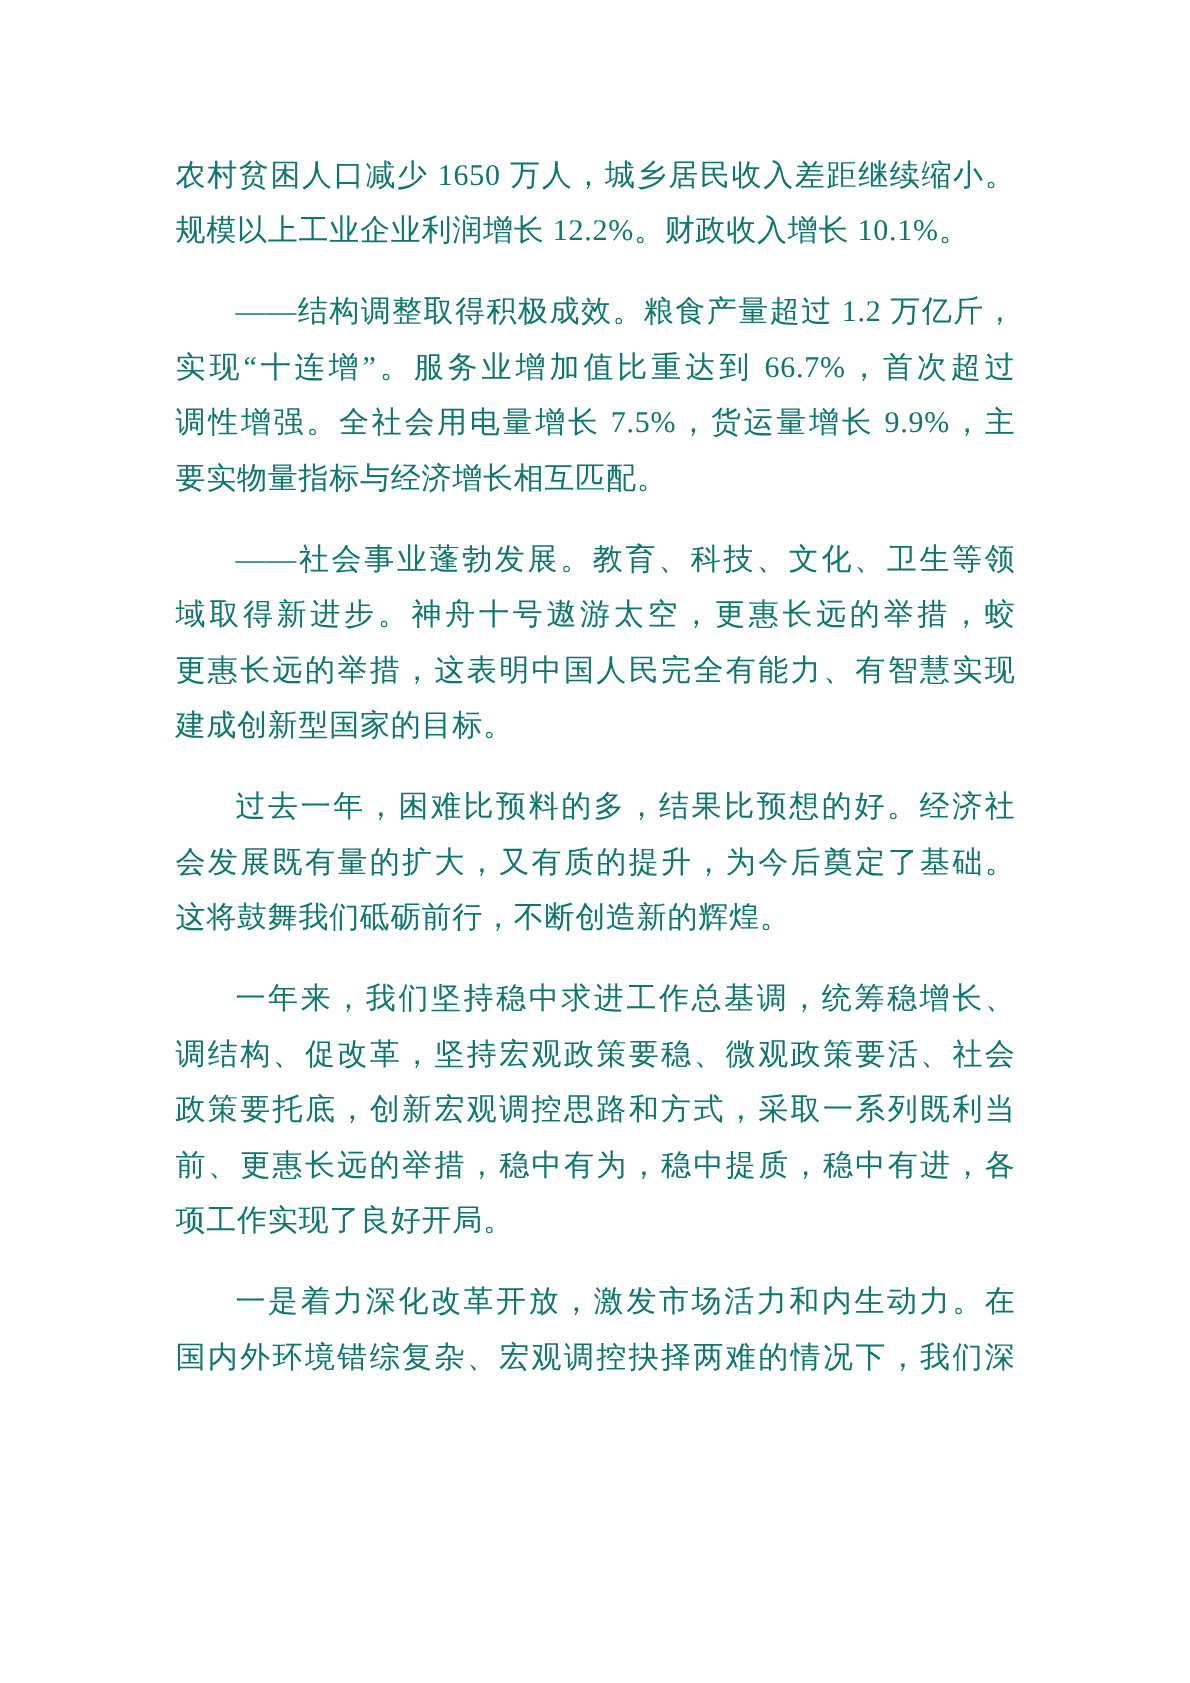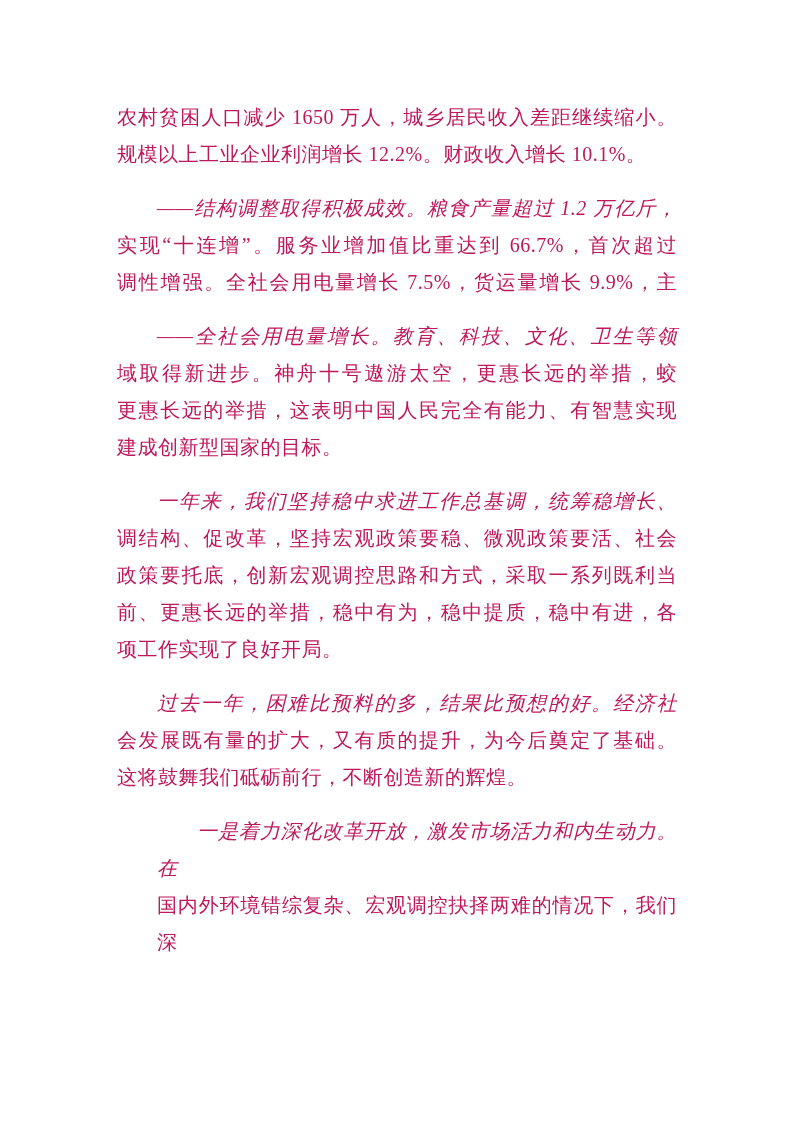--- a/index.html
+++ b/index.html
@@ -16,75 +16,74 @@
     padding: 99px 116px 0 117px;
     overflow: hidden;
     font-family: "Liberation Serif", "DejaVu Serif", serif;
   }
   .para {
     margin: 0 0 17px 0;
     padding: 0;
   }
   .para:last-child {
     margin-bottom: 0;
-    margin-left: 40px;
   }
   .line {
     display: block;
     font-size: 20px;
     line-height: 37px;
-    color: #be185d;
+    color: #0f766e;
     letter-spacing: 0.5px;
     text-align: justify;
     text-align-last: justify;
     white-space: normal;
   }
   .line.final {
     text-align-last: left;
   }
   .para.indented .line:first-child {
     text-indent: 2em;
-    font-style: italic;
   }
 </style>
 </head>
 <body>
 
 <main class="page">
 
   <p class="para">
     <span class="line">农村贫困人口减少 1650 万人，城乡居民收入差距继续缩小。</span>
     <span class="line final">规模以上工业企业利润增长 12.2%。财政收入增长 10.1%。</span>
   </p>
 
   <p class="para indented">
     <span class="line">——结构调整取得积极成效。粮食产量超过 1.2 万亿斤，</span>
     <span class="line">实现“十连增”。服务业增加值比重达到 66.7%，首次超过</span>
     <span class="line">调性增强。全社会用电量增长 7.5%，货运量增长 9.9%，主</span>
+    <span class="line final">要实物量指标与经济增长相互匹配。</span>
   </p>
 
   <p class="para indented">
-    <span class="line">——全社会用电量增长。教育、科技、文化、卫生等领</span>
+    <span class="line">——社会事业蓬勃发展。教育、科技、文化、卫生等领</span>
     <span class="line">域取得新进步。神舟十号遨游太空，更惠长远的举措，蛟</span>
     <span class="line">更惠长远的举措，这表明中国人民完全有能力、有智慧实现</span>
     <span class="line final">建成创新型国家的目标。</span>
+  </p>
+
+  <p class="para indented">
+    <span class="line">过去一年，困难比预料的多，结果比预想的好。经济社</span>
+    <span class="line">会发展既有量的扩大，又有质的提升，为今后奠定了基础。</span>
+    <span class="line final">这将鼓舞我们砥砺前行，不断创造新的辉煌。</span>
   </p>
 
   <p class="para indented">
     <span class="line">一年来，我们坚持稳中求进工作总基调，统筹稳增长、</span>
     <span class="line">调结构、促改革，坚持宏观政策要稳、微观政策要活、社会</span>
     <span class="line">政策要托底，创新宏观调控思路和方式，采取一系列既利当</span>
     <span class="line">前、更惠长远的举措，稳中有为，稳中提质，稳中有进，各</span>
     <span class="line final">项工作实现了良好开局。</span>
   </p>
 
   <p class="para indented">
-    <span class="line">过去一年，困难比预料的多，结果比预想的好。经济社</span>
-    <span class="line">会发展既有量的扩大，又有质的提升，为今后奠定了基础。</span>
-    <span class="line final">这将鼓舞我们砥砺前行，不断创造新的辉煌。</span>
-  </p>
-
-  <p class="para indented">
     <span class="line">一是着力深化改革开放，激发市场活力和内生动力。在</span>
     <span class="line">国内外环境错综复杂、宏观调控抉择两难的情况下，我们深</span>
   </p>
 
 </main>
 
 </body></html>

